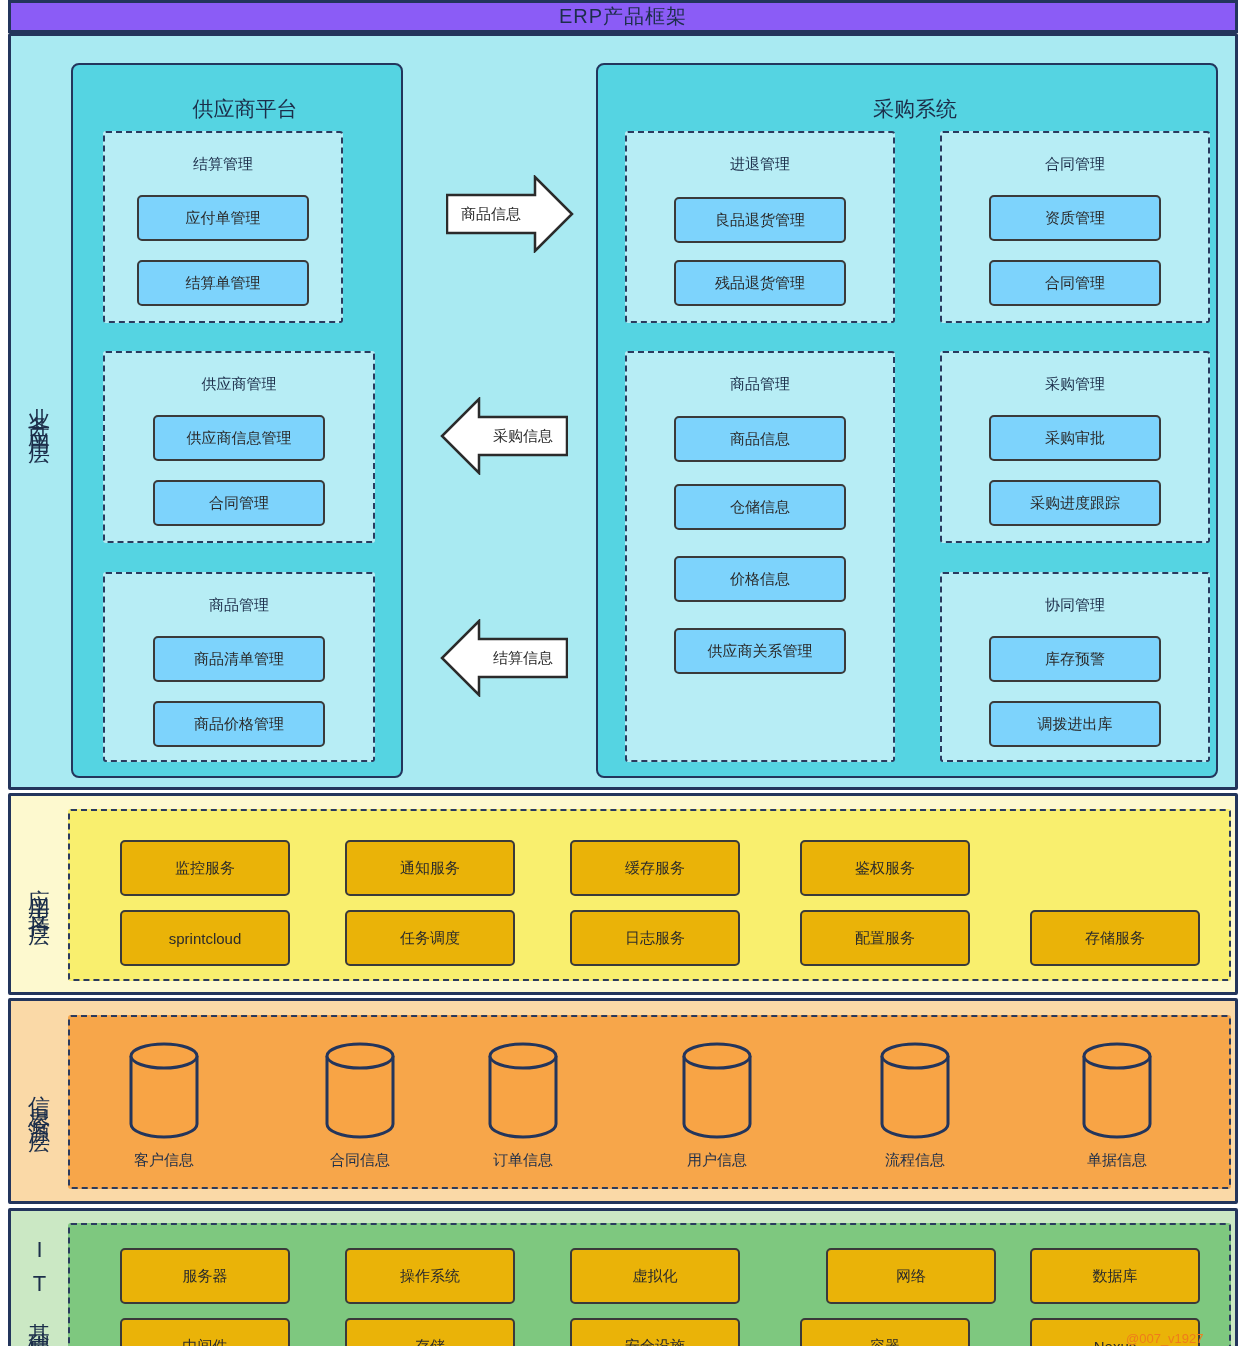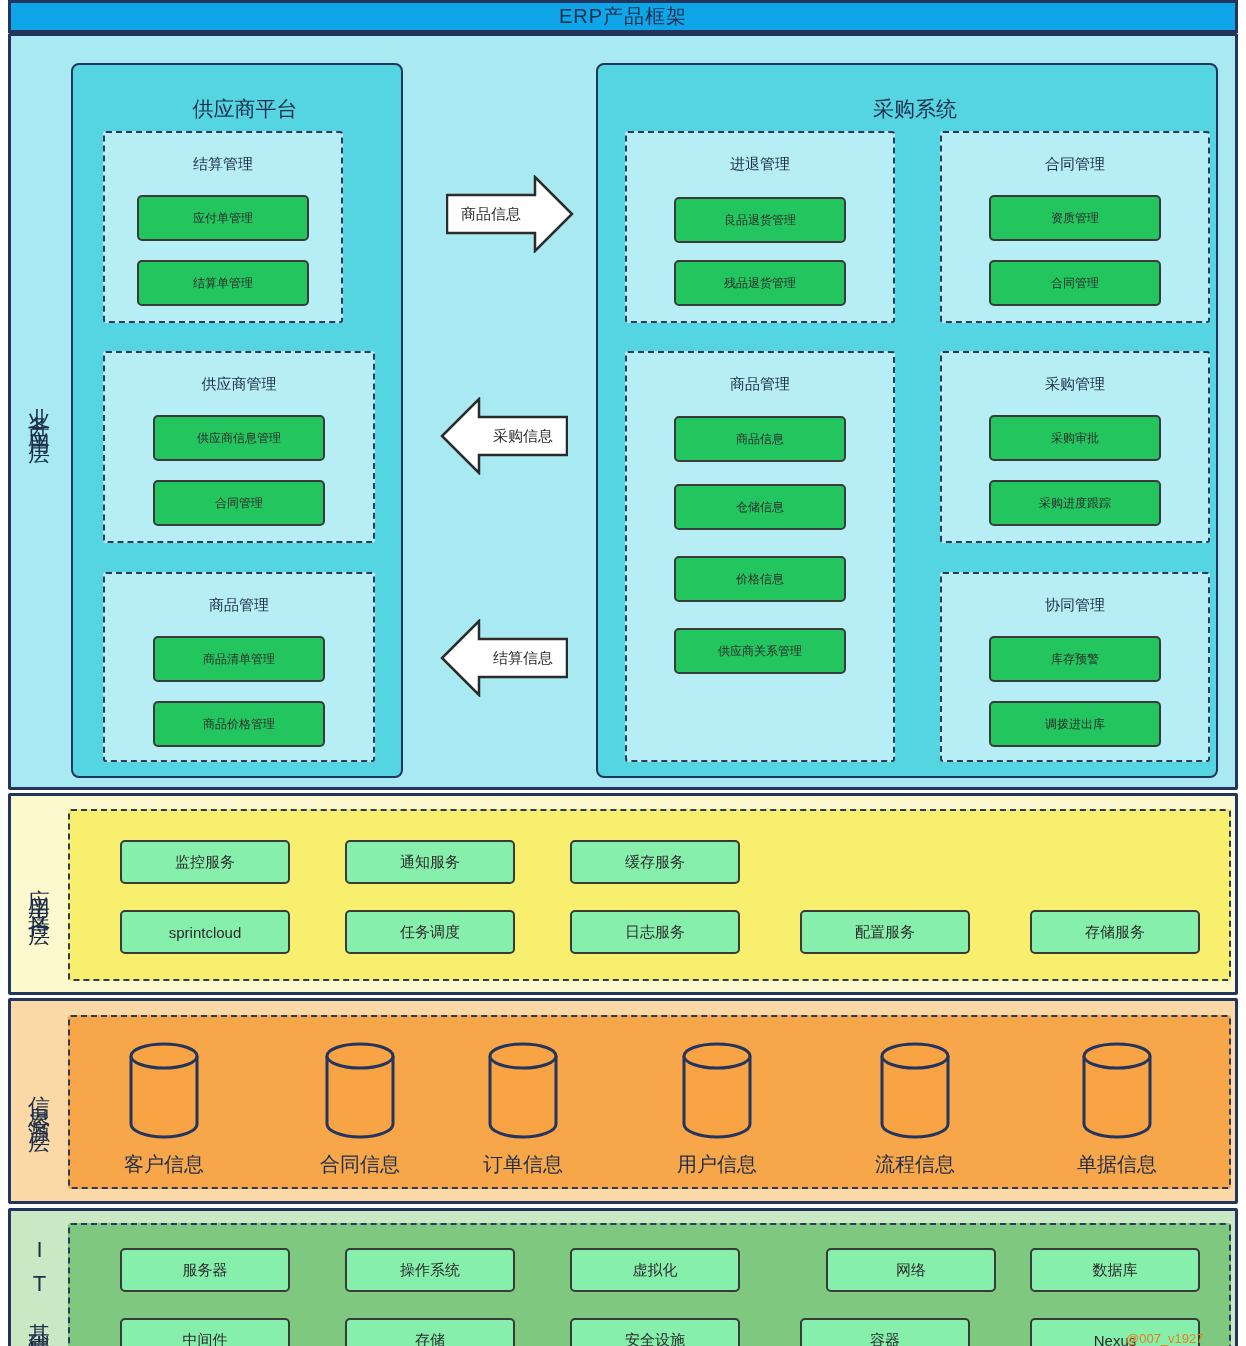--- a/index.html
+++ b/index.html
@@ -2,21 +2,21 @@
 <html><head>
 <meta charset="utf-8">
 <style>
   * { margin:0; padding:0; box-sizing:border-box; }
   html,body { background:#ffffff; }
   body { font-family:"Liberation Sans","DejaVu Sans",sans-serif; }
 
   .canvas { position:relative; width:1246px; height:1346px; overflow:hidden; background:#ffffff; }
 
   .titlebar { position:absolute; left:8px; top:0; width:1230px; height:33px;
-    background:#0ea5e9; border:3px solid #23355c;
+    background:#8b5cf6; border:3px solid #23355c;
     display:flex; align-items:center; justify-content:center; }
   .title { font-size:20px; color:#1c2e4a; letter-spacing:1px; }
 
   .layer { position:absolute; left:8px; width:1230px; border:3px solid #23355c; border-radius:2px; }
   .biz   { top:33px;   height:757px; background:#a9eaf2; }
   .sup   { top:793px;  height:202px; background:#fdf9cf; }
   .res   { top:998px;  height:206px; background:#fad9a7; }
   .infra { top:1208px; height:210px; background:#cbe8c4; }
 
   .vlabel { position:absolute; left:13px; top:50%; transform:translateY(-50%);
@@ -26,40 +26,40 @@
 
   .panel { position:absolute; background:#55d4e2; border:2.5px solid #23355c; border-radius:8px; }
   .panel-title { position:absolute; top:30px; left:16px; right:0; text-align:center;
     font-size:21px; color:#1c2e4a; }
 
   .group { position:absolute; background:#b7edf5; border:2px dashed #2a3a5e; border-radius:3px; }
   .group-title { position:absolute; top:22px; left:0; right:0; text-align:center;
     font-size:15px; color:#1c2e4a; }
 
   .item { position:absolute; left:50%; transform:translateX(-50%);
-    width:172px; height:46px; background:#22c55e; border:2px solid #3a3a3a; border-radius:5px;
+    width:172px; height:46px; background:#7dd3fc; border:2px solid #3a3a3a; border-radius:5px;
     display:flex; align-items:center; justify-content:center;
-    font-size:12px; color:#2b2b2b; white-space:nowrap; }
+    font-size:15px; color:#2b2b2b; white-space:nowrap; }
 
   .arrow { position:absolute; }
   .arrow text { font-size:15px; fill:#2b2b2b; }
 
   .inner { position:absolute; border:2px dashed #2a3a5e; border-radius:3px; }
   .sup   .inner { left:57px; top:13px; width:1163px; height:172px; background:#f9ef6e; }
   .res   .inner { left:57px; top:14px; width:1163px; height:174px; background:#f7a64a; }
   .infra .inner { left:57px; top:12px; width:1163px; height:182px; background:#7ec87f; }
 
-  .svc { position:absolute; width:170px; height:44px; background:#86efac;
+  .svc { position:absolute; width:170px; height:56px; background:#eab308;
     border:2px solid #3a3a3a; border-radius:5px;
     display:flex; align-items:center; justify-content:center;
     font-size:15px; color:#2b2b2b; white-space:nowrap; }
 
   .db { position:absolute; top:24px; width:120px;
     display:flex; flex-direction:column; align-items:center; gap:12px; }
-  .db figcaption { font-size:20px; color:#1c2e4a; white-space:nowrap; }
+  .db figcaption { font-size:15px; color:#1c2e4a; white-space:nowrap; }
 
   .watermark { position:absolute; left:1126px; top:1331px; font-size:13px; color:#ef7d1a; }
 </style>
 </head>
 <body>
 
 <div class="canvas">
 
   <header class="titlebar">
     <span class="title">ERP产品框架</span>
@@ -141,20 +141,21 @@
       </div>
     </div>
   </section>
 
   <section class="layer sup">
     <div class="vlabel">应用支持层</div>
     <div class="inner">
       <div class="svc" style="left:50px;  top:29px;">监控服务</div>
       <div class="svc" style="left:275px; top:29px;">通知服务</div>
       <div class="svc" style="left:500px; top:29px;">缓存服务</div>
+      <div class="svc" style="left:730px; top:29px;">鉴权服务</div>
       <div class="svc" style="left:50px;  top:99px;">sprintcloud</div>
       <div class="svc" style="left:275px; top:99px;">任务调度</div>
       <div class="svc" style="left:500px; top:99px;">日志服务</div>
       <div class="svc" style="left:730px; top:99px;">配置服务</div>
       <div class="svc" style="left:960px; top:99px;">存储服务</div>
     </div>
   </section>
 
   <section class="layer res">
     <div class="vlabel">信息资源层</div>

